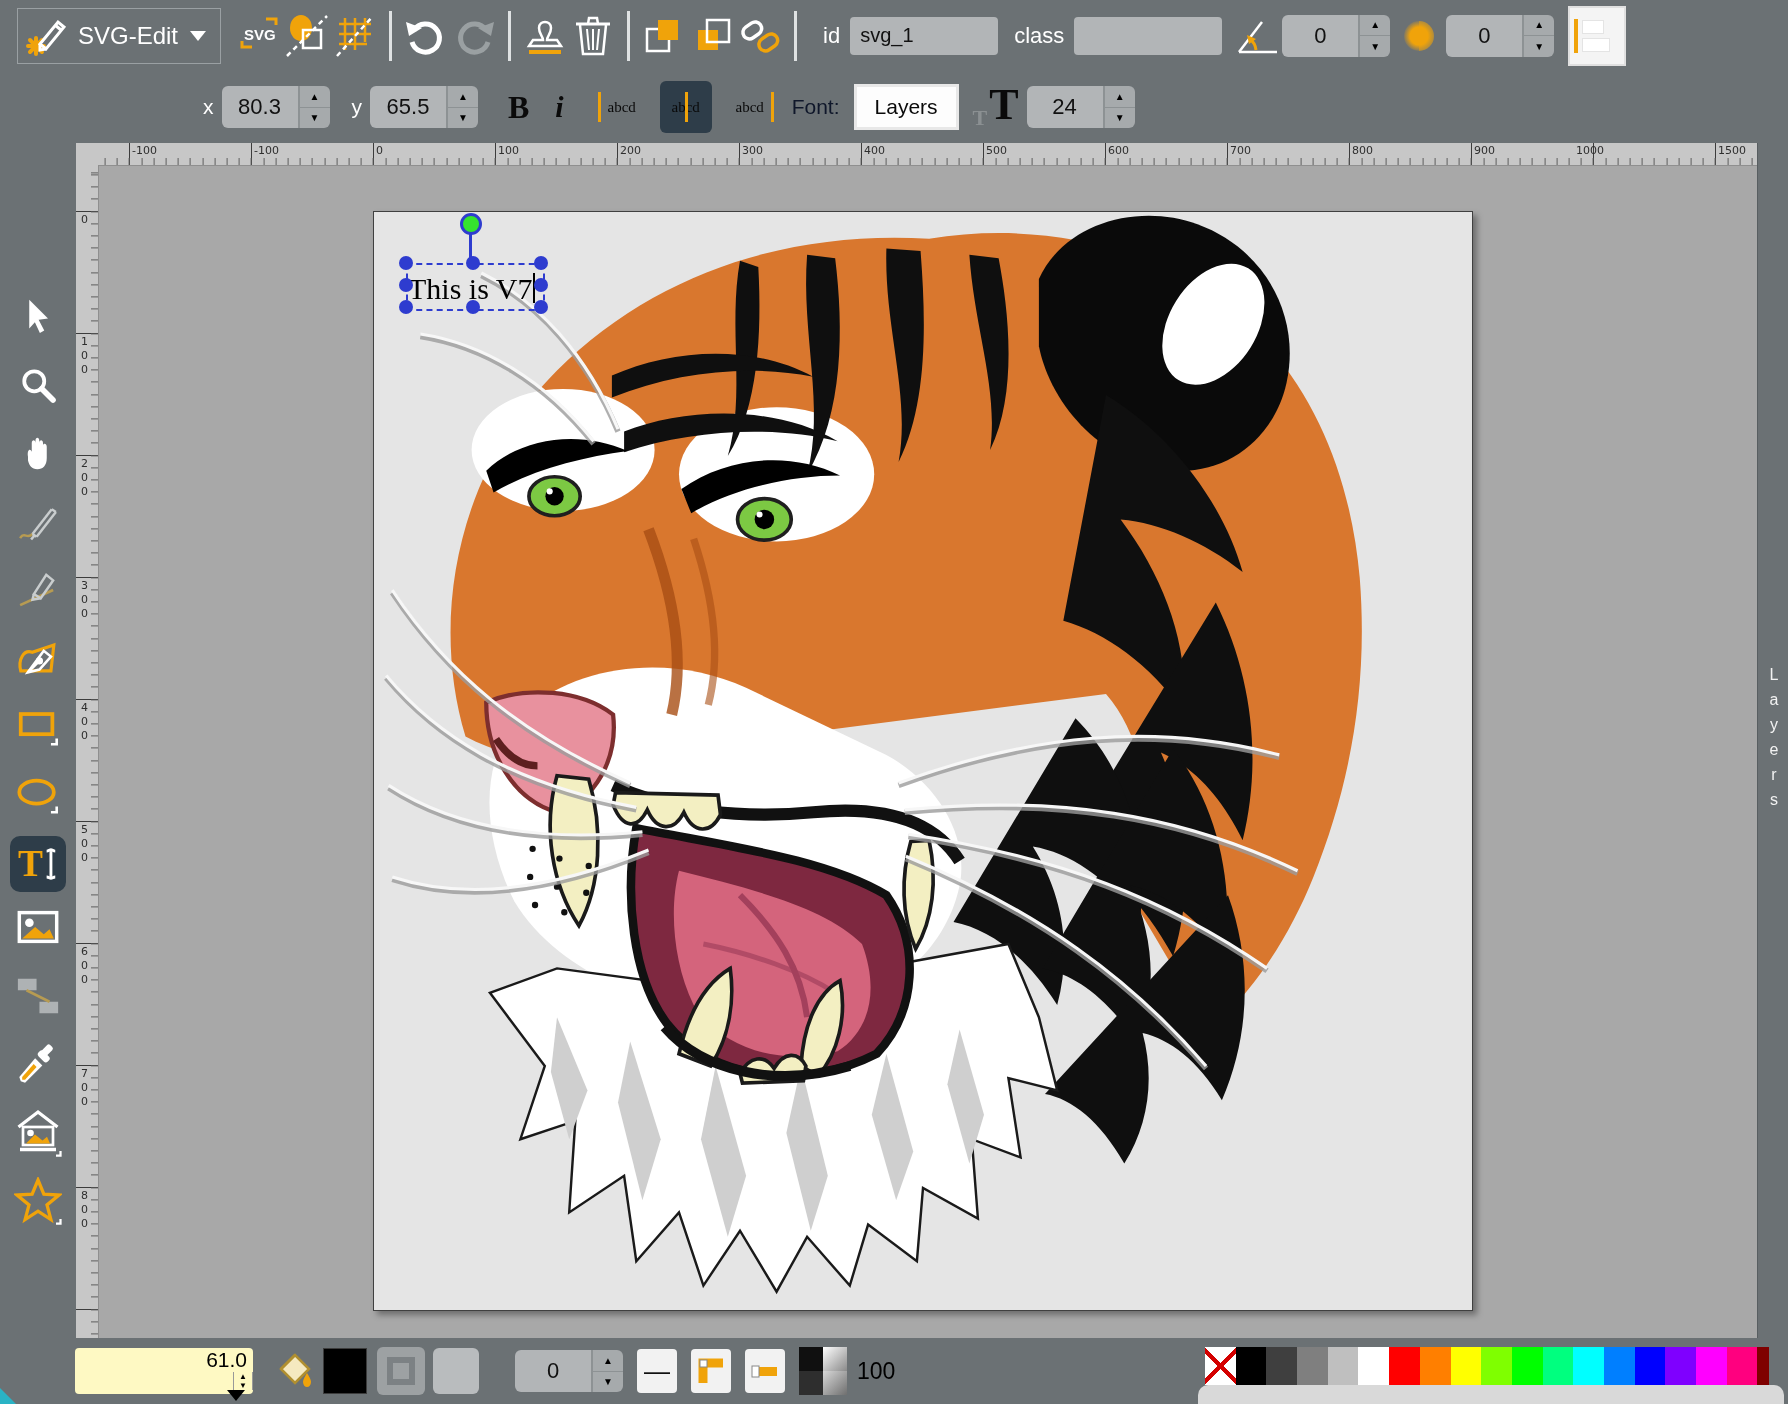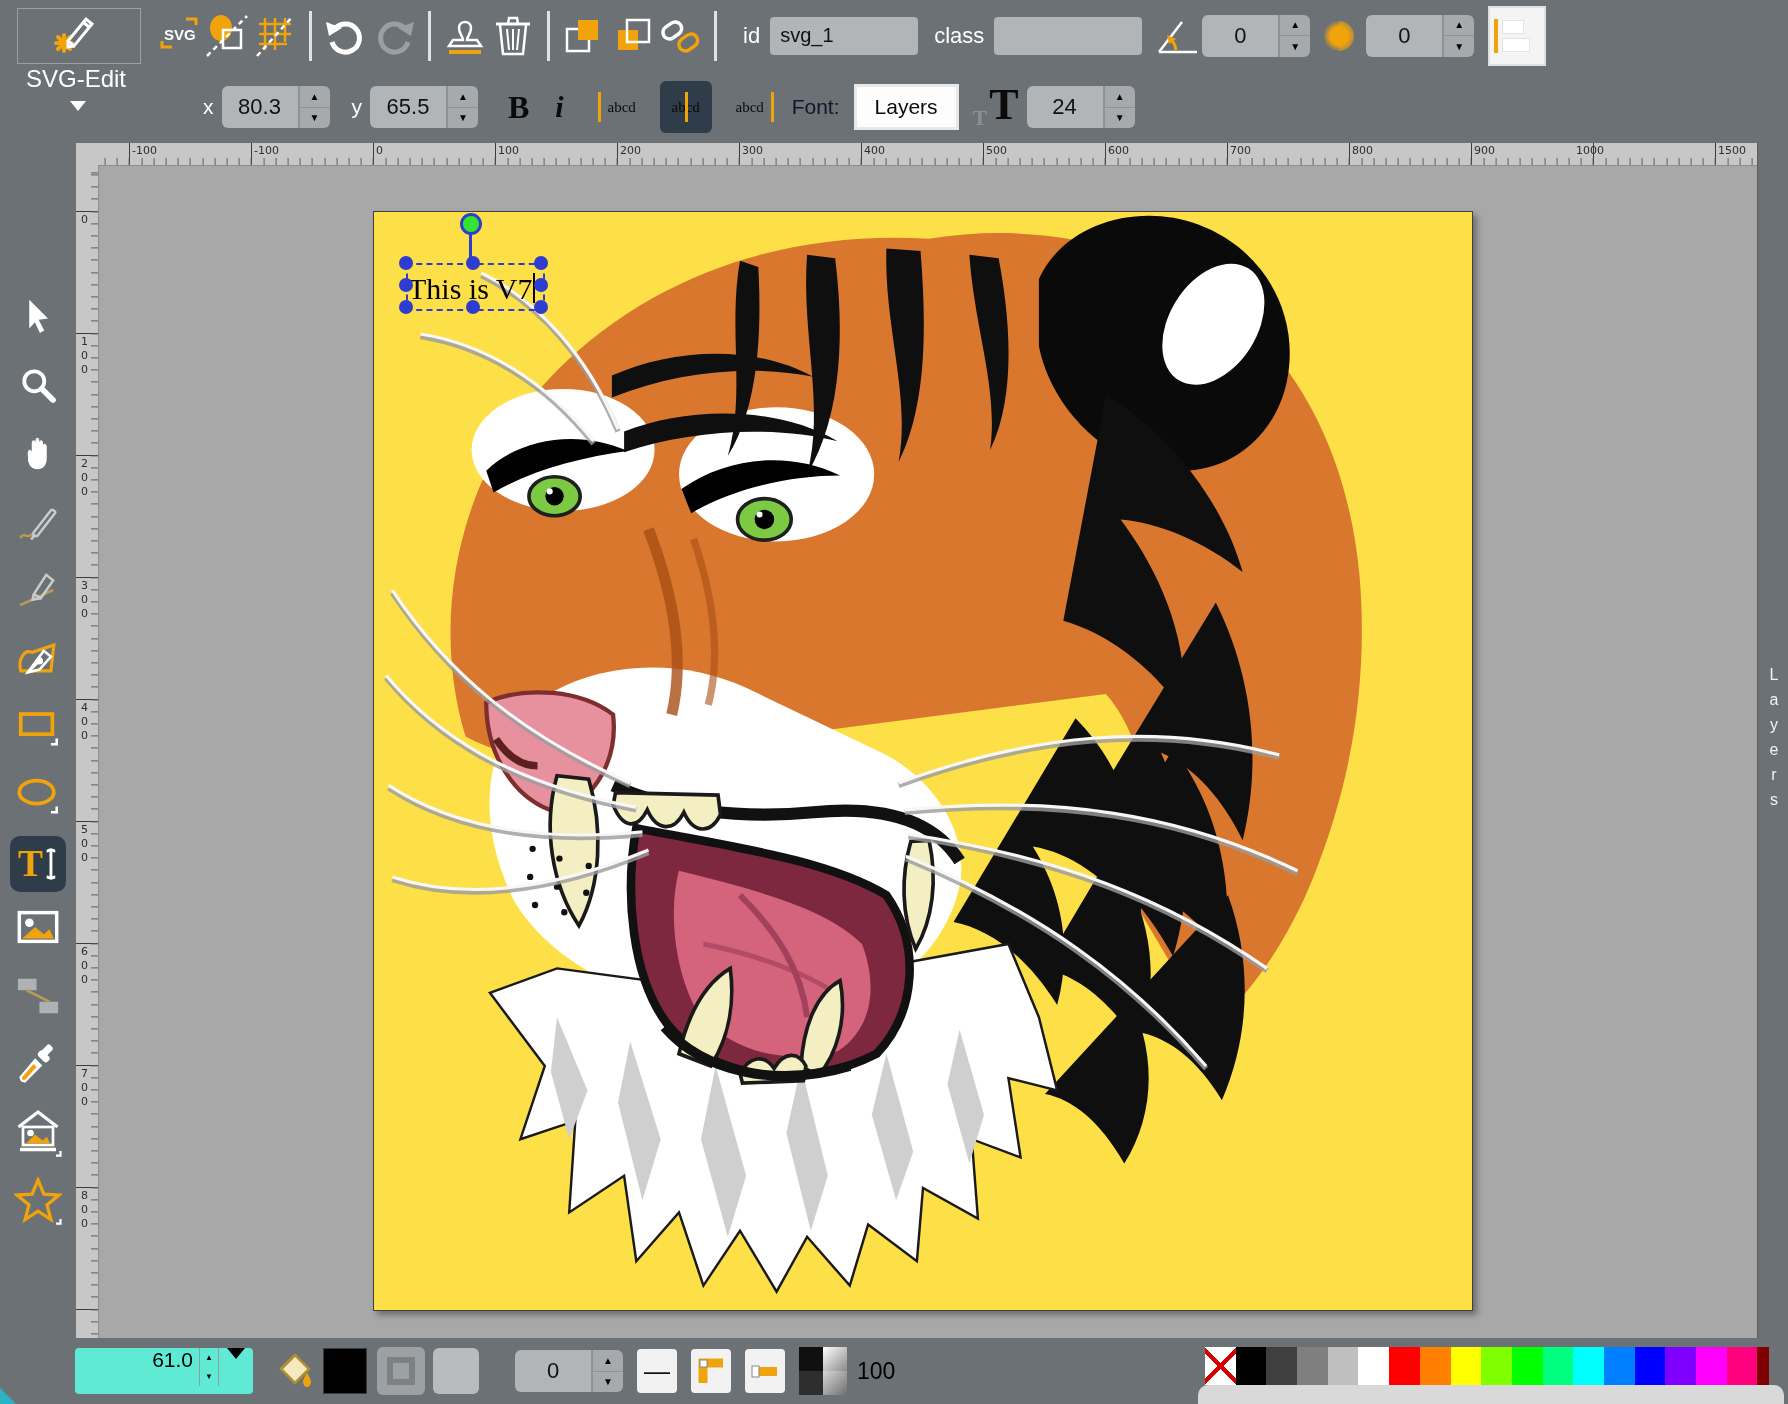--- a/index.html
+++ b/index.html
@@ -1,21 +1,21 @@
 <!DOCTYPE html>
 <html><head>
 <meta charset="utf-8">
 <style>
   html,body{margin:0;padding:0;}
   #app{position:relative;width:1788px;height:1404px;background:#6b7174;font-family:"Liberation Sans",sans-serif;overflow:hidden;}
 
   
   .row1{position:absolute;left:0;top:0;width:1788px;height:71px;display:flex;align-items:center;}
   .row2{position:absolute;left:0;top:71px;width:1788px;height:72px;display:flex;align-items:center;}
-  .logo-btn{display:flex;align-items:center;gap:8px;border:1px solid #9aa0a3;height:54px;margin-left:17px;padding:0 14px 0 8px;cursor:pointer;flex-direction:column;}
+  .logo-btn{display:flex;align-items:center;gap:8px;border:1px solid #9aa0a3;height:54px;margin-left:17px;padding:0 14px 0 8px;cursor:pointer;}
   .logo-label{color:#fff;font-size:24px;}
   .caret{width:0;height:0;border-left:8px solid transparent;border-right:8px solid transparent;border-top:10px solid #fff;margin-left:4px;}
   .tb-icon{width:48px;height:48px;display:flex;align-items:center;justify-content:center;cursor:pointer;flex:none;}
   .sep{width:3px;height:50px;background:#dfe2e3;margin:0 10px;flex:none;}
   .tb-label{color:#fff;font-size:22px;margin:0 10px 0 16px;}
   .tb-input{background:#b2b5b7;border:none;border-radius:4px;height:38px;width:128px;font-size:20px;color:#111;padding:0 10px;font-family:"Liberation Sans",sans-serif;}
   .spin{display:flex;align-items:stretch;height:42px;}
   .spin .spin-val{background:#b2b5b7;border:none;border-radius:6px 0 0 6px;width:72px;text-align:center;font-size:22px;color:#111;font-family:"Liberation Sans",sans-serif;}
   .spin .spin-btns{display:flex;flex-direction:column;border-left:2px solid #8d9294;background:#a6aaac;border-radius:0 6px 6px 0;width:30px;}
   .spin .spin-btns div{flex:1;display:flex;align-items:center;justify-content:center;font-size:10px;color:#000;cursor:pointer;}
@@ -51,38 +51,38 @@
   .workspace{position:absolute;left:76px;top:143px;width:1681px;height:1195px;background:#a8a8a8;overflow:hidden;}
   .ruler-corner{position:absolute;left:0;top:0;width:22px;height:22px;background:#c7c7c7;border-right:1px solid #8f8f8f;border-bottom:1px solid #8f8f8f;}
   .ruler-top{position:absolute;left:22px;top:0;right:0;height:22px;background-color:#c7c7c7;border-bottom:1px solid #8f8f8f;
     background-image:repeating-linear-gradient(90deg,#5c5c5c 0 1px,transparent 1px 12.2px),repeating-linear-gradient(90deg,#3c3c3c 0 1px,transparent 1px 122px);
     background-size:100% 7px,100% 22px;background-position:left 6.6px bottom 0,left 31px bottom 0;background-repeat:repeat-x;}
   .ruler-left{position:absolute;left:0;top:22px;width:22px;bottom:0;background-color:#c7c7c7;border-right:1px solid #8f8f8f;
     background-image:repeating-linear-gradient(180deg,#5c5c5c 0 1px,transparent 1px 12.2px),repeating-linear-gradient(180deg,#3c3c3c 0 1px,transparent 1px 122px);
     background-size:7px 100%,22px 100%;background-position:right 0 top 9.4px,right 0 top 46px;background-repeat:repeat-y;}
   .rt{position:absolute;top:1px;font-family:"DejaVu Sans",sans-serif;font-size:11px;color:#2e2e2e;}
   .rl{position:absolute;left:2px;font-family:"DejaVu Sans",sans-serif;font-size:11px;color:#2e2e2e;writing-mode:vertical-rl;text-orientation:upright;letter-spacing:1px;}
-  .canvas{position:absolute;left:297px;top:68px;width:1098px;height:1098px;background:#fde047;border:1px solid #404040;box-shadow:4px 4px 6px rgba(0,0,0,.35);}
+  .canvas{position:absolute;left:297px;top:68px;width:1098px;height:1098px;background:#e5e5e5;border:1px solid #404040;box-shadow:4px 4px 6px rgba(0,0,0,.35);}
   .canvas svg.tiger{position:absolute;left:0;top:0;width:100%;height:100%;}
 
   
   .sel-rect{position:absolute;left:32px;top:51px;width:135px;height:44px;border:2px dashed #2e3ccf;}
   .text-el{position:absolute;left:34px;top:60px;font-family:"Liberation Serif",serif;font-size:30px;color:#000;white-space:nowrap;}
   .caret-bar{display:inline-block;width:2px;height:30px;background:#000;vertical-align:-4px;margin-left:1px;}
   .handle{position:absolute;width:14px;height:14px;border-radius:50%;background:#2e3ccf;}
   .rot-line{position:absolute;left:95px;top:20px;width:3px;height:33px;background:#2e3ccf;}
   .rot-handle{position:absolute;left:86px;top:1px;width:16px;height:16px;border-radius:50%;background:#35e42f;border:3px solid #2e3ccf;}
 
   
   .layers-strip{position:absolute;left:1757px;top:143px;width:31px;height:1195px;background:#6b7174;border-left:1px solid #585e61;display:flex;align-items:center;justify-content:center;}
   .layers-label{writing-mode:vertical-rl;text-orientation:upright;color:#f2f2f2;font-size:16px;letter-spacing:8px;}
 
   
   .bottom-bar{position:absolute;left:0;top:1338px;width:1788px;height:66px;background:#6b7174;display:flex;align-items:center;}
-  .zoom-widget{margin-left:75px;width:178px;height:46px;background:#5eead4;border-radius:4px;display:flex;align-items:flex-start;}
+  .zoom-widget{margin-left:75px;width:178px;height:46px;background:#fef9c3;border-radius:4px;display:flex;align-items:flex-end;flex-direction:column;}
   .zoom-widget .zv{flex:1;text-align:right;font-size:21px;color:#000;padding-right:6px;}
   .zoom-widget .zspin{display:flex;flex-direction:column;border-left:1px solid #999;border-right:1px solid #999;height:38px;width:18px;}
   .zoom-widget .zspin div{flex:1;display:flex;align-items:center;justify-content:center;font-size:8px;color:#000;cursor:pointer;}
   .zoom-widget .zdrop{width:34px;display:flex;align-items:center;justify-content:center;cursor:pointer;}
   .zoom-widget .zdrop .tri{width:0;height:0;border-left:9px solid transparent;border-right:9px solid transparent;border-top:11px solid #000;}
   .fill-swatch{width:42px;height:44px;background:#000;border:1px solid #3c3c3c;margin:0 10px 0 6px;cursor:pointer;}
   .stroke-btn{width:48px;height:48px;background:#9da1a3;border-radius:6px;display:flex;align-items:center;justify-content:center;margin-right:8px;cursor:pointer;}
   .stroke-swatch{width:46px;height:46px;background:#b9bcbe;border-radius:6px;margin-right:36px;cursor:pointer;}
   .mini-btn{width:40px;height:44px;background:#f2f2f2;border-radius:4px;display:flex;align-items:center;justify-content:center;margin-right:14px;cursor:pointer;font-size:26px;color:#111;}
   .opacity-icon{width:48px;height:48px;display:grid;grid-template-columns:1fr 1fr;grid-template-rows:1fr 1fr;margin-right:10px;cursor:pointer;}

